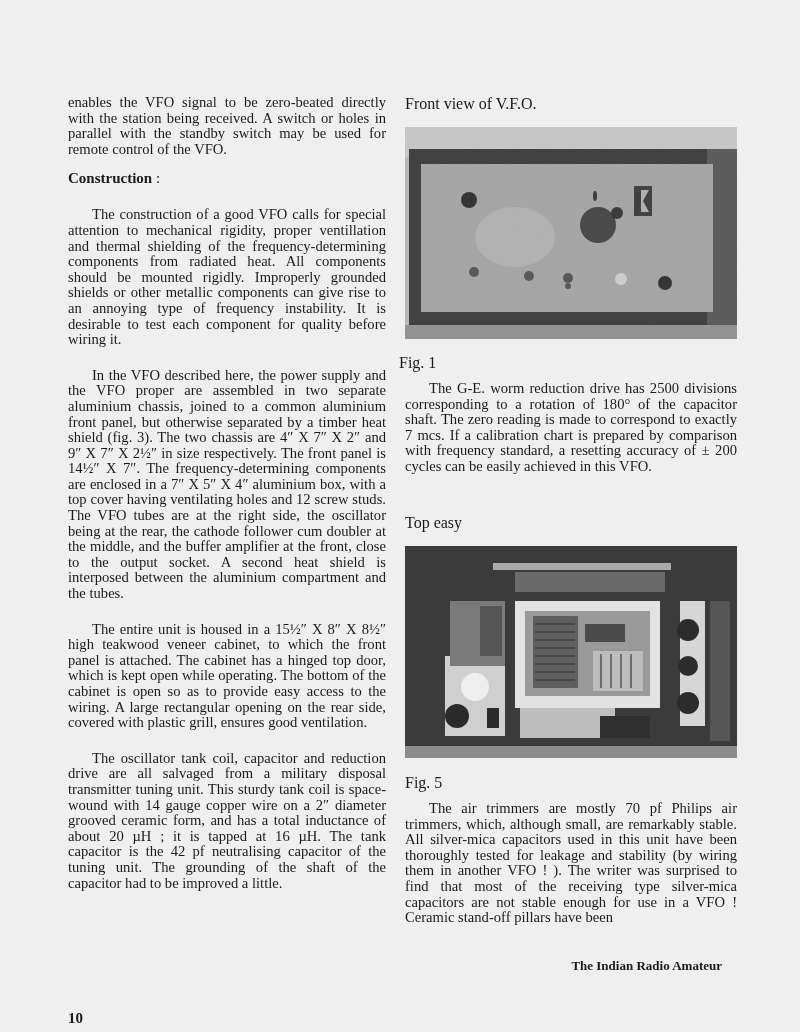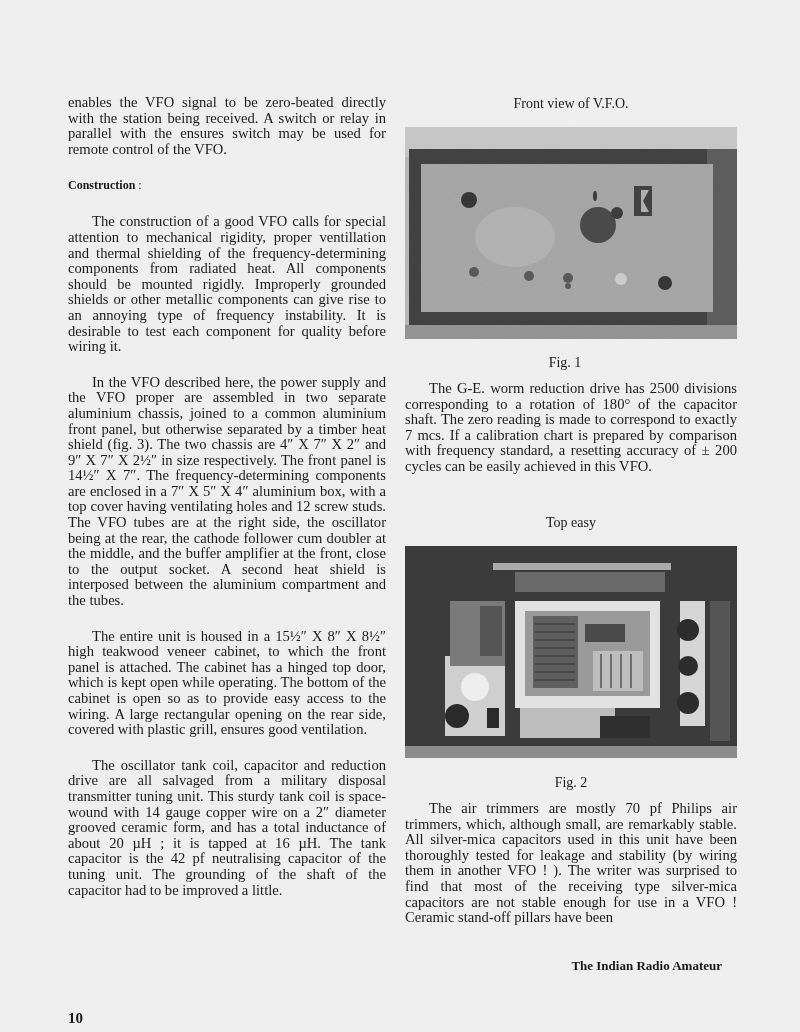--- a/index.html
+++ b/index.html
@@ -18,50 +18,50 @@
       margin: 0;
       font-size: 14.6px;
       line-height: 15.6px;
       text-align: justify;
       text-justify: inter-word;
       hyphens: manual;
     }
     p.indent { text-indent: 24px; }
     p.gap { margin-top: 20px; }
     h3.section {
-      margin: 19px 0 0 0;
-      font-size: 12px;
+      margin: 12px 0 0 0;
+      font-size: 15px;
       font-weight: bold;
       line-height: 18px;
     }
     h3.section .colon { font-weight: normal; }
     .caption {
-      text-align: center;
-      font-size: 14px;
+      text-align: left;
+      font-size: 16px;
       line-height: 14px;
     }
     .photo {
       position: absolute;
       background: #8a8a8a;
       overflow: hidden;
     }
     .footer-left {
       position: absolute; left: 68px; top: 1010px;
       font-weight: bold; font-size: 15px;
     }
     .footer-right {
       position: absolute; right: 78px; top: 958px;
       font-weight: bold; font-size: 13px;
     }
   </style>
 </head>
 <body>
 
 <div class="col-left">
-  <p class="body">enables the VFO signal to be zero-beated directly with the station being received. A switch or relay in parallel with the ensures switch may be used for remote control of the VFO.</p>
+  <p class="body">enables the VFO signal to be zero-beated directly with the station being received. A switch or holes in parallel with the standby switch may be used for remote control of the VFO.</p>
   <h3 class="section"><span>Construction</span><span class="colon"> :</span></h3>
   <p class="body indent gap">The construction of a good VFO calls for special attention to mechanical rigidity, proper ventillation and thermal shielding of the frequency-determining components from radiated heat. All components should be mounted rigidly. Improperly grounded shields or other metallic components can give rise to an annoying type of frequency instability. It is desirable to test each component for quality before wiring it.</p>
   <p class="body indent gap">In the VFO described here, the power supply and the VFO proper are assembled in two separate aluminium chassis, joined to a common aluminium front panel, but otherwise separated by a timber heat shield (fig. 3). The two chassis are 4″ X 7″ X 2″ and 9″ X 7″ X 2½″ in size respectively. The front panel is 14½″ X 7″. The frequency-determining components are enclosed in a 7″ X 5″ X 4″ aluminium box, with a top cover having ventilating holes and 12 screw studs. The VFO tubes are at the right side, the oscillator being at the rear, the cathode follower cum doubler at the middle, and the buffer amplifier at the front, close to the output socket. A second heat shield is interposed between the aluminium compartment and the tubes.</p>
   <p class="body indent gap">The entire unit is housed in a 15½″ X 8″ X 8½″ high teakwood veneer cabinet, to which the front panel is attached. The cabinet has a hinged top door, which is kept open while operating. The bottom of the cabinet is open so as to provide easy access to the wiring. A large rectangular opening on the rear side, covered with plastic grill, ensures good ventilation.</p>
   <p class="body indent gap">The oscillator tank coil, capacitor and reduction drive are all salvaged from a military disposal transmitter tuning unit. This sturdy tank coil is space-wound with 14 gauge copper wire on a 2″ diameter grooved ceramic form, and has a total inductance of about 20 µH ; it is tapped at 16 µH. The tank capacitor is the 42 pf neutralising capacitor of the tuning unit. The grounding of the shaft of the capacitor had to be improved a little.</p>
 </div>
 
 <div class="caption" style="position:absolute;left:405px;top:97px;width:332px;">Front view of V.F.O.</div>
 
 <div class="photo" style="left:405px;top:127px;width:332px;height:212px;background:#b9b9b9;">
@@ -147,18 +147,18 @@
     <rect x="195" y="170" width="50" height="22" fill="#2f2f2f"></rect>
 
     <rect x="275" y="55" width="25" height="125" fill="#d6d6d6"></rect>
     <circle cx="283" cy="84" r="11" fill="#2c2c2c"></circle>
     <circle cx="283" cy="120" r="10" fill="#2c2c2c"></circle>
     <circle cx="283" cy="157" r="11" fill="#2c2c2c"></circle>
     <rect x="305" y="55" width="20" height="140" fill="#555"></rect>
   </svg>
 </div>
 
-<div class="caption" style="position:absolute;left:405px;top:776px;width:332px;">Fig. 2</div>
+<div class="caption" style="position:absolute;left:405px;top:776px;width:332px;">Fig. 5</div>
 
 <p class="body indent" style="position:absolute;left:405px;top:801px;width:332px;">The air trimmers are mostly 70 pf Philips air trimmers, which, although small, are remarkably stable. All silver-mica capacitors used in this unit have been thoroughly tested for leakage and stability (by wiring them in another VFO ! ). The writer was surprised to find that most of the receiving type silver-mica capacitors are not stable enough for use in a VFO ! Ceramic stand-off pillars have been</p>
 
 <div class="footer-left">10</div>
 <div class="footer-right">The Indian Radio Amateur</div>
 
 </body></html>

